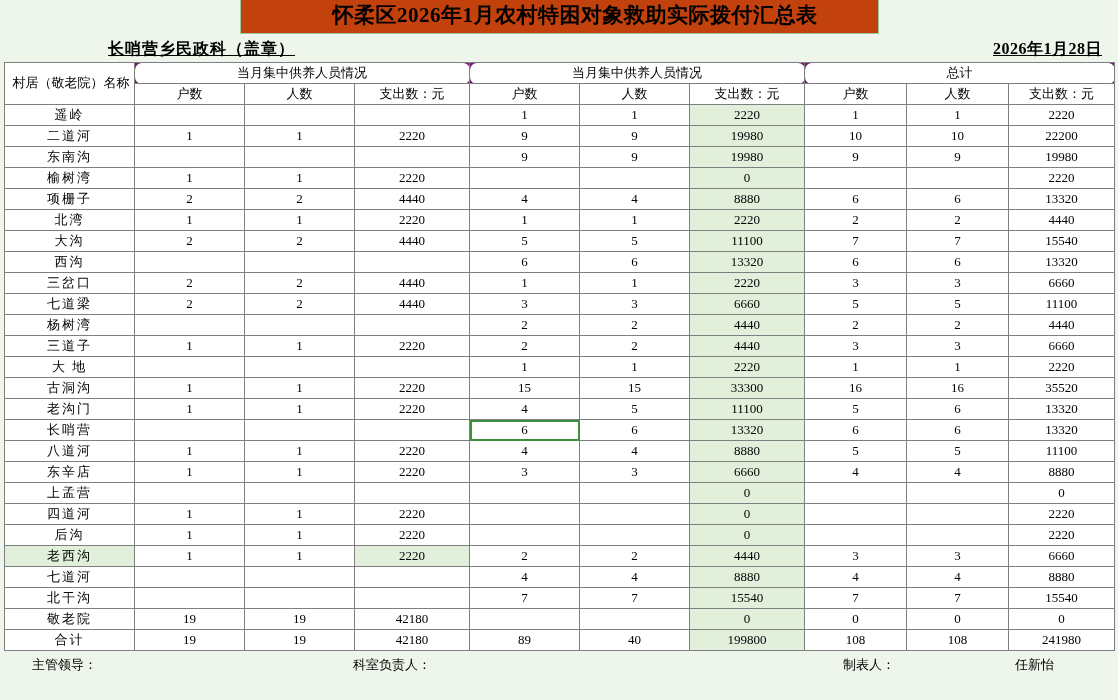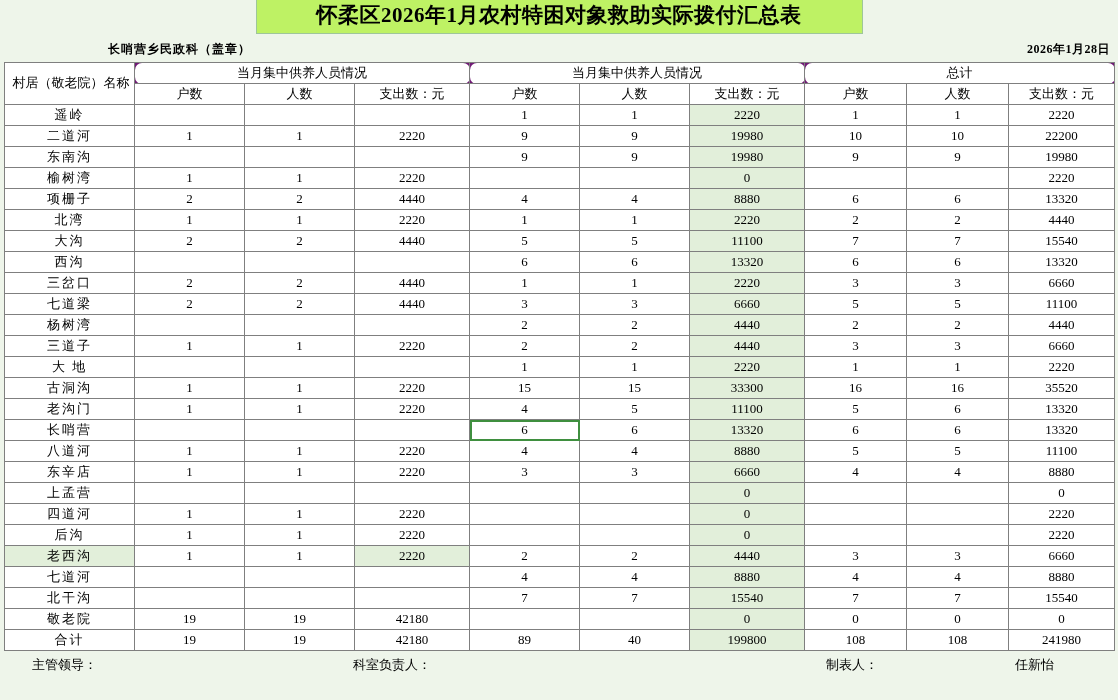--- a/index.html
+++ b/index.html
@@ -23,46 +23,48 @@
   .title-row {
     height: 36px;
     display: flex;
     align-items: center;
     justify-content: center;
     background: #eef5ea;
   }
   .title-box {
     border: 1px solid #9ec69a;
     border-top: none;
-    background: #bef264;
-    padding: 2px 60px 4px 60px;
+    background: #c2410c;
+    padding: 2px 60px 4px 92px;
     font-size: 21px;
     font-weight: bold;
     color: #000;
     letter-spacing: 0.5px;
     font-family: "Liberation Serif", serif;
     position: relative;
     top: -2px;
   }
   .subhead {
     height: 26px;
     display: flex;
     align-items: center;
-    font-size: 12px;
+    font-size: 16px;
     font-family: "Liberation Serif", serif;
     font-weight: bold;
     padding: 0 8px;
     box-sizing: border-box;
+    text-decoration: underline;
   }
   .subhead .left {
     margin-left: 100px;
     letter-spacing: 1px;
   }
   .subhead .spacer { flex: 1; }
   .subhead .right {
+    margin-right: 8px;
     letter-spacing: 0.5px;
   }
   table.main {
     border-collapse: collapse;
     width: 1110px;
     margin: 0 4px;
     table-layout: fixed;
     background: #701a75;
   }
   table.main th, table.main td {
@@ -107,21 +109,21 @@
     display: flex;
     align-items: center;
     font-size: 13px;
     font-family: "Liberation Serif", serif;
     padding: 0 4px;
     box-sizing: border-box;
   }
   .footer .f1 { margin-left: 28px; }
   .footer .f2 { margin-left: 256px; }
   .footer .f3 { margin-left: auto; margin-right: 110px; }
-  .footer .name { margin-left: 27px; }
+  .footer .name { margin-left: 10px; }
 </style>
 </head>
 <body>
 
 <div class="sheet">
 
   <div class="title-row">
     <div class="title-box">怀柔区2026年1月农村特困对象救助实际拨付汇总表</div>
   </div>
 

